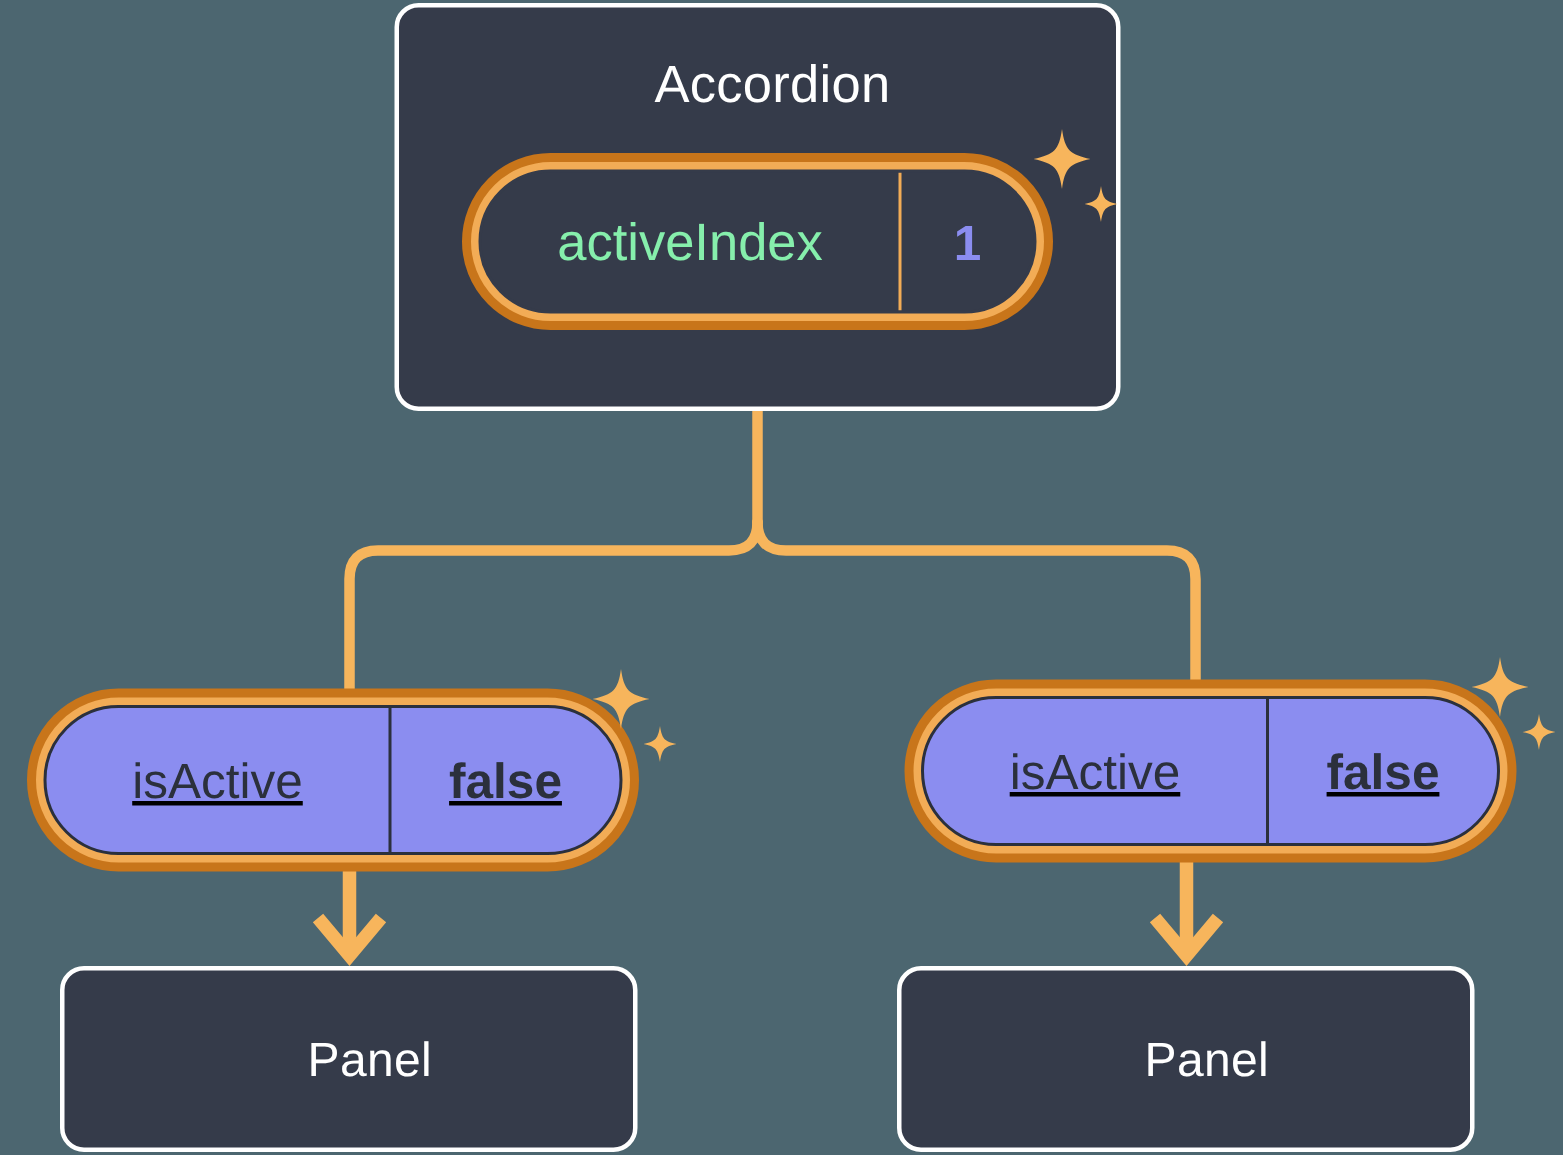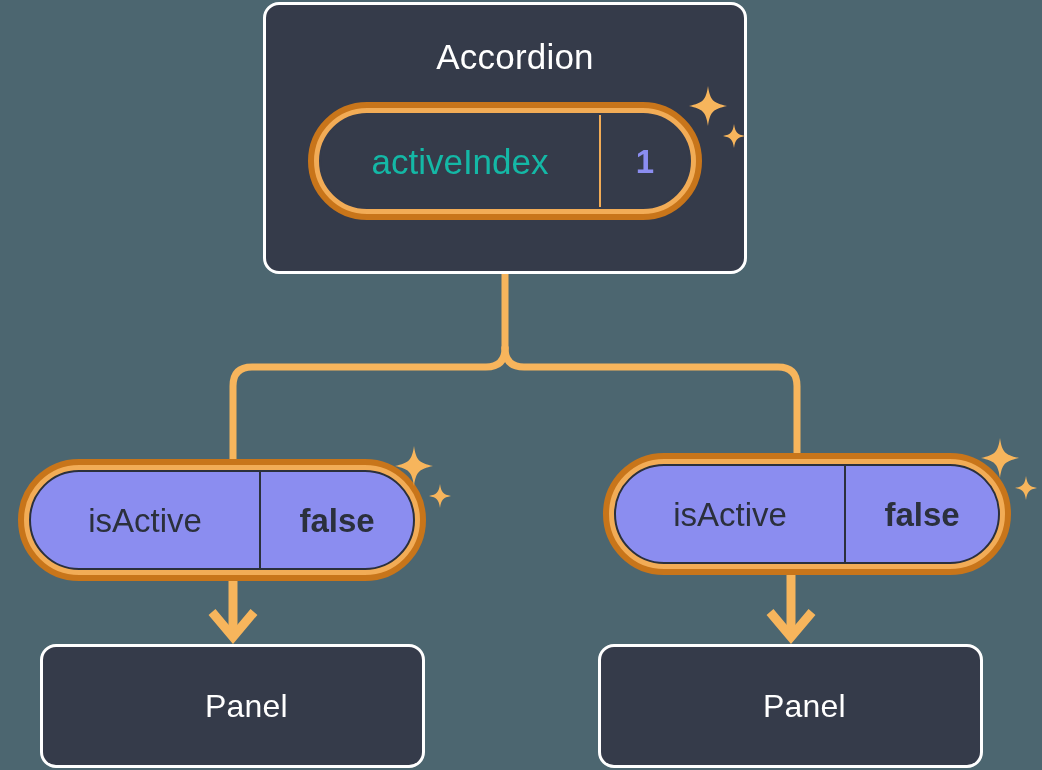--- a/index.html
+++ b/index.html
@@ -121,35 +121,36 @@
     top: 102px;
     width: 394px;
     height: 118px;
   }
   #pill-accordion .pill-inner {
     background: #353b4a;
     border-color: #353b4a;
   }
   #pill-accordion .pill-key {
     width: 278px;
-    color: #14b8a6;
+    color: #86efac;
     font-size: 35px;
     font-weight: 400;
   }
   #pill-accordion .pill-val {
     color: #8b8df0;
     font-size: 33px;
     font-weight: 700;
     border-left: 2px solid #f2ac56;
   }
 
   
   .pill-leaf {
     width: 408px;
     height: 122px;
+    text-decoration: underline;
   }
   #pill-left  { left: 18px;  top: 459px; }
   #pill-right { left: 603px; top: 453px; }
 
   .pill-leaf .pill-inner {
     background: #8b8df0;
     border-color: #2b303c;
   }
   .pill-leaf .pill-key {
     width: 228px;

